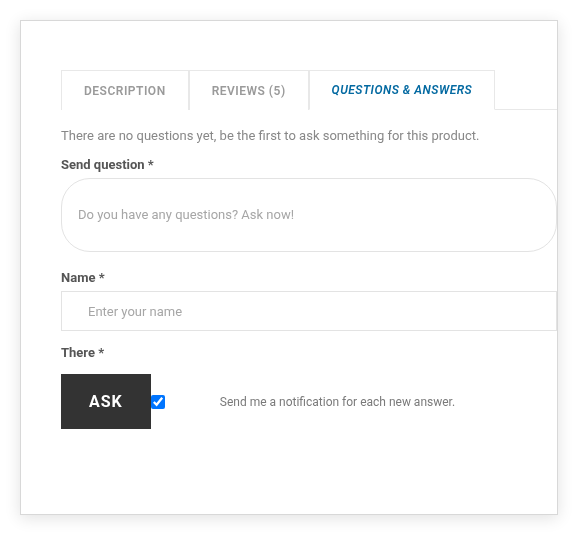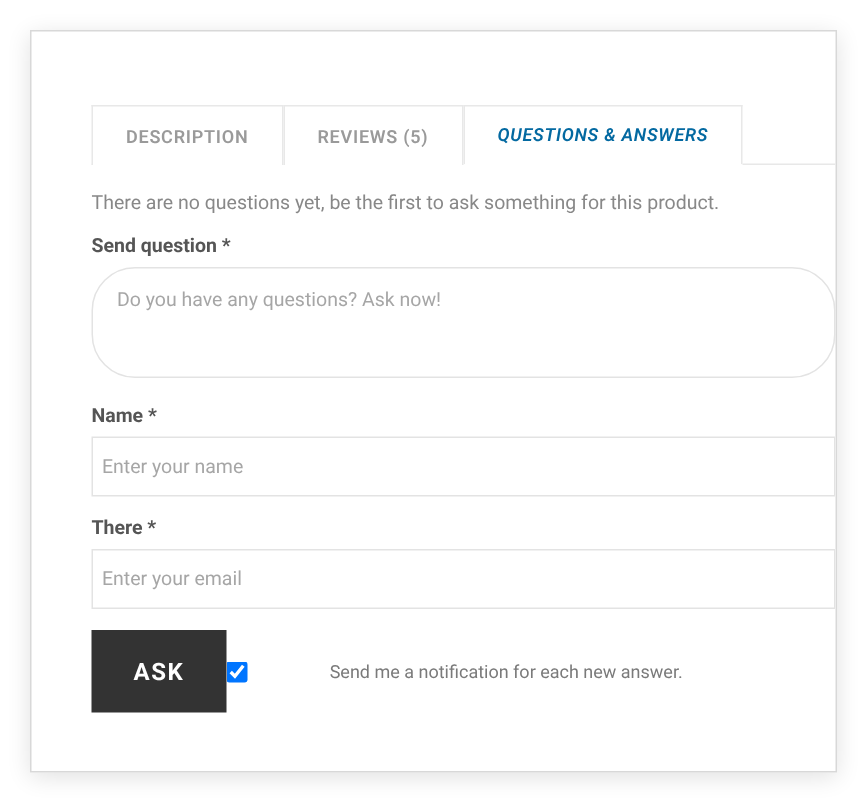--- a/index.html
+++ b/index.html
@@ -71,27 +71,27 @@
       font-size: 13px;
       color: #555;
       font-family: inherit;
       background: #fff;
     }
     .field input[type="text"]::placeholder,
     .field textarea::placeholder {
       color: #a6a6a6;
     }
     .field textarea {
-      padding: 14px 16px;
+      padding: 28px 16px;
       height: 74px;
       resize: none;
       border-radius: 29px;
     }
     .field input[type="text"] {
-      padding: 10px 6px;
+      padding: 10px 26px;
       height: 40px;
     }
     .actions {
       display: flex;
       align-items: center;
       margin-top: 6px;
     }
     .ask-btn {
       background: #333333;
       color: #fff;
@@ -137,21 +137,20 @@
     <textarea placeholder="Do you have any questions? Ask now!" style=""></textarea>
   </div>
 
   <div class="field">
     <label class="field-label">Name *</label>
     <input type="text" placeholder="Enter your name" style="">
   </div>
 
   <div class="field">
     <label class="field-label">There *</label>
-    <input type="text" placeholder="Enter your email" style="">
   </div>
 
   <div class="actions">
     <button class="ask-btn">ASK</button>
     <div class="notify-wrap">
       <input type="checkbox" checked="" style="">
       <span class="notify-label">Send me a notification for each new answer.</span>
     </div>
   </div>
 

